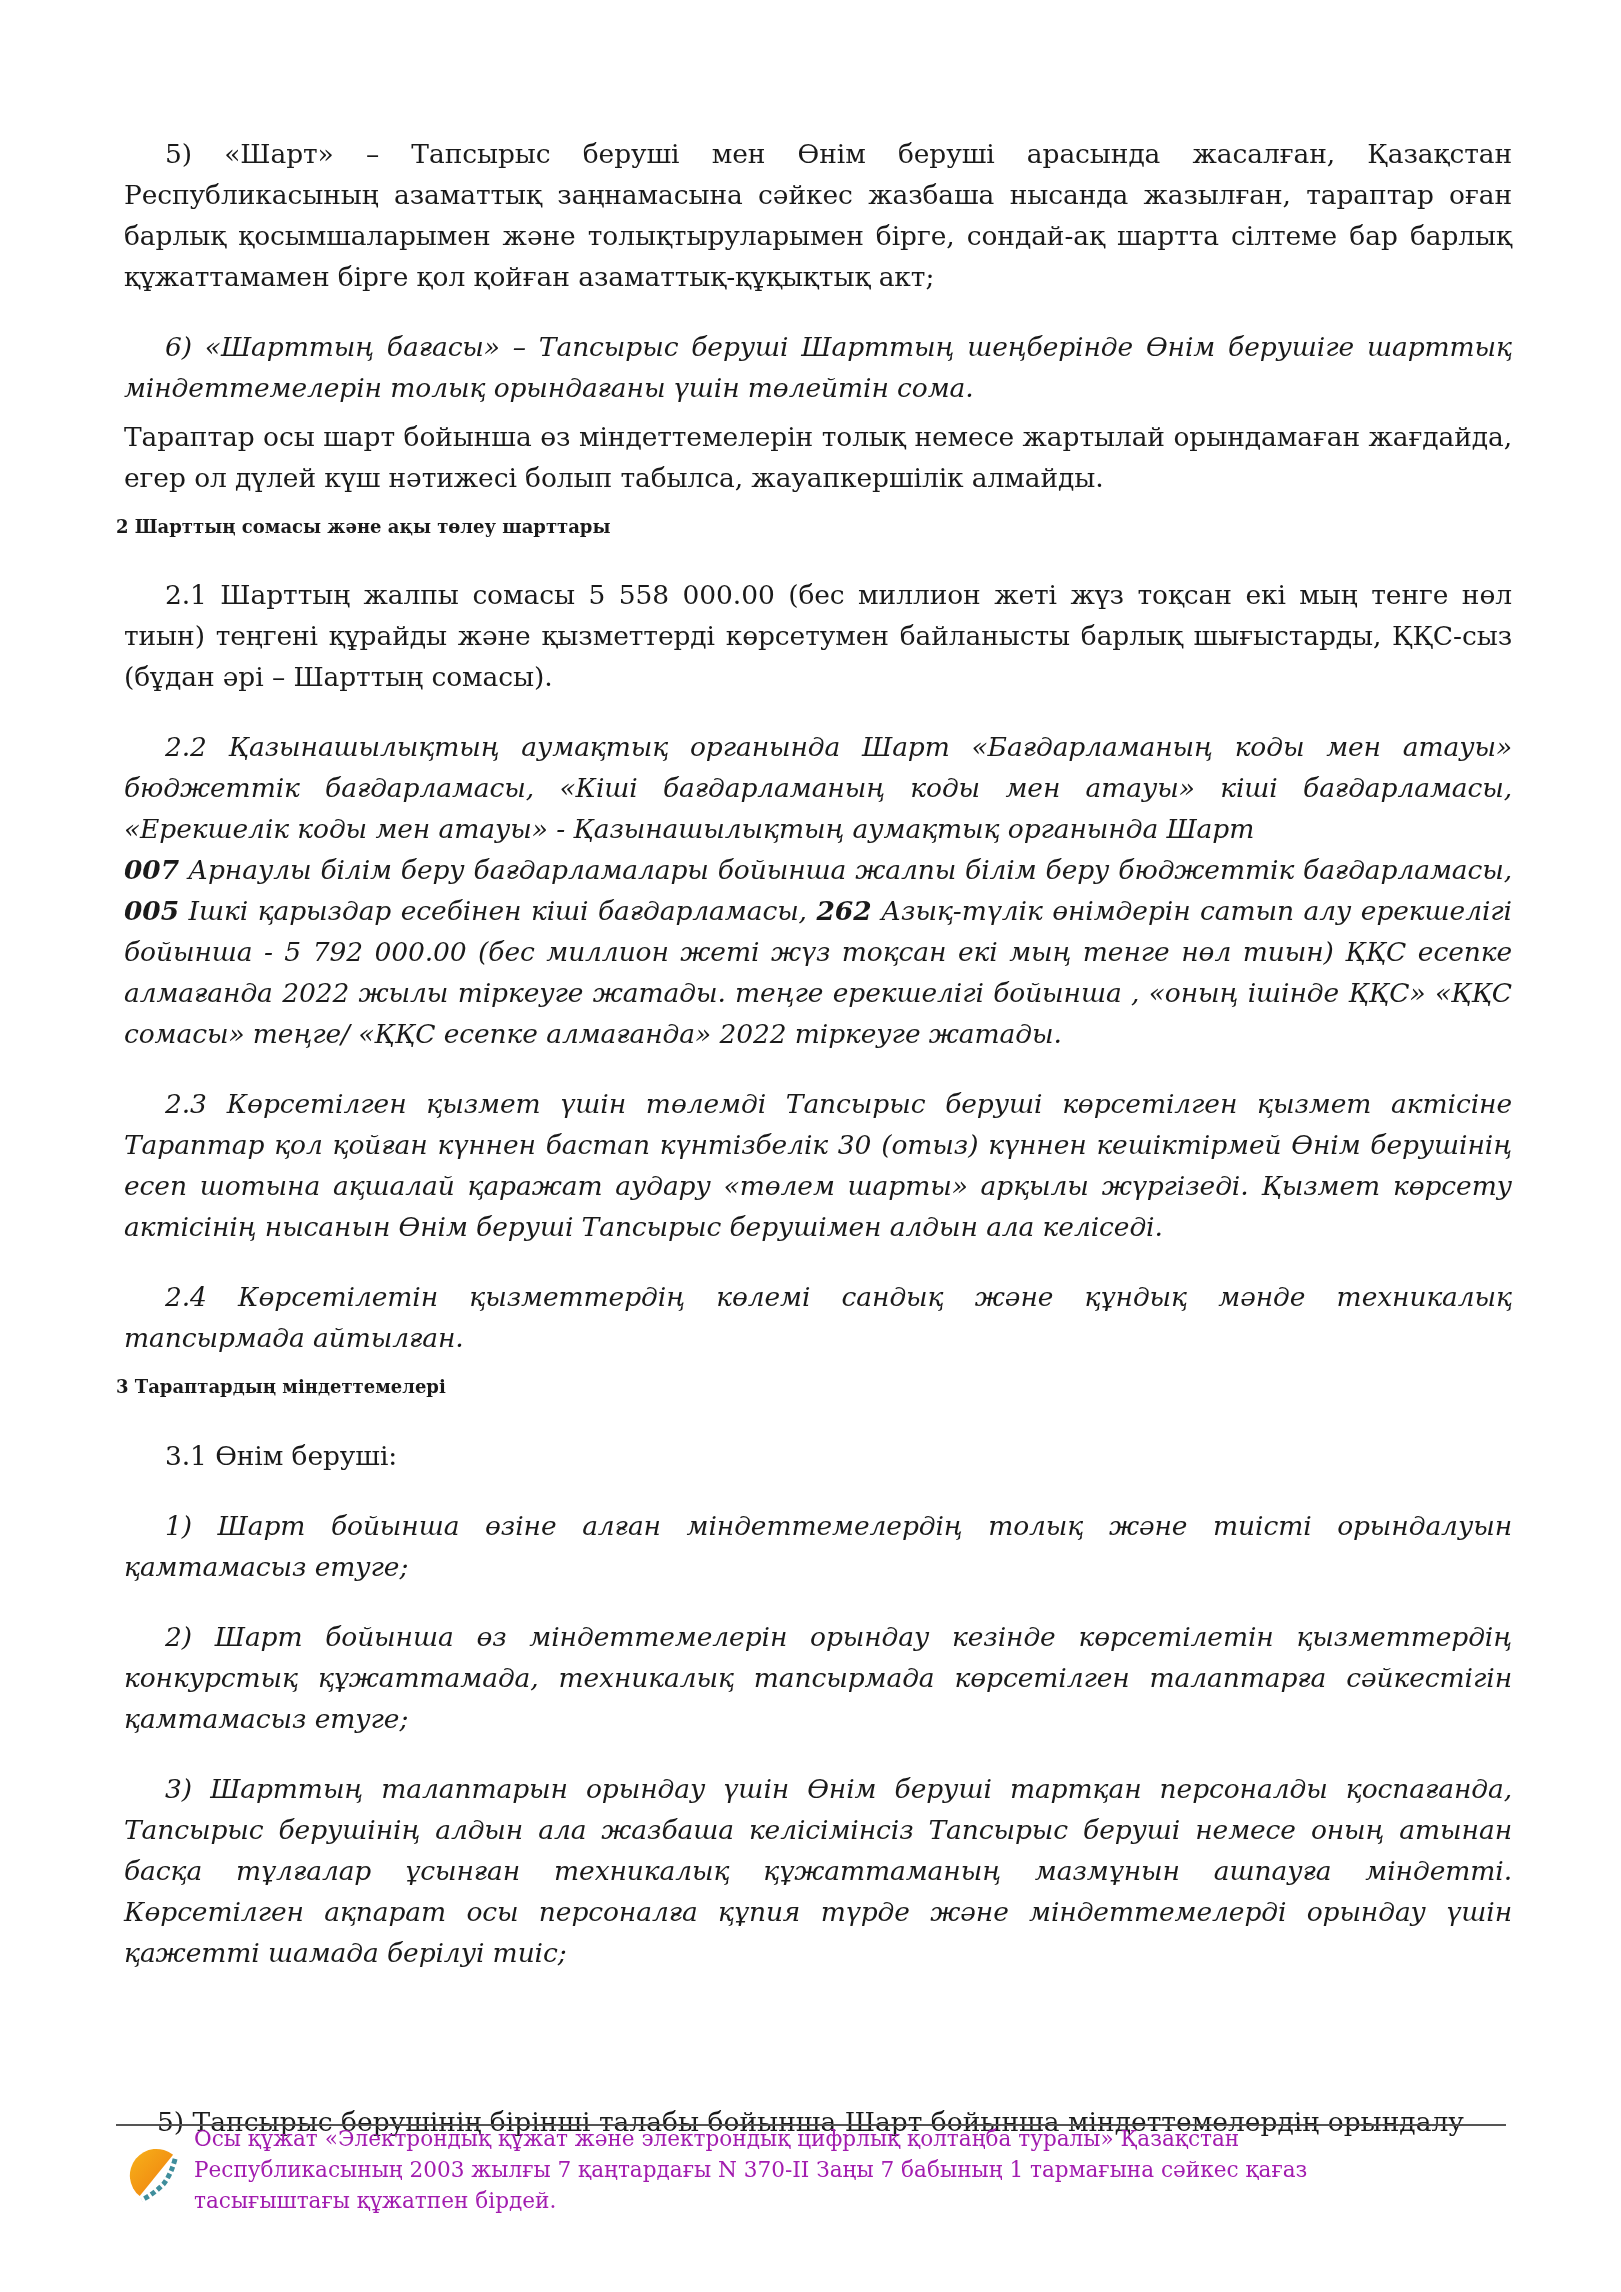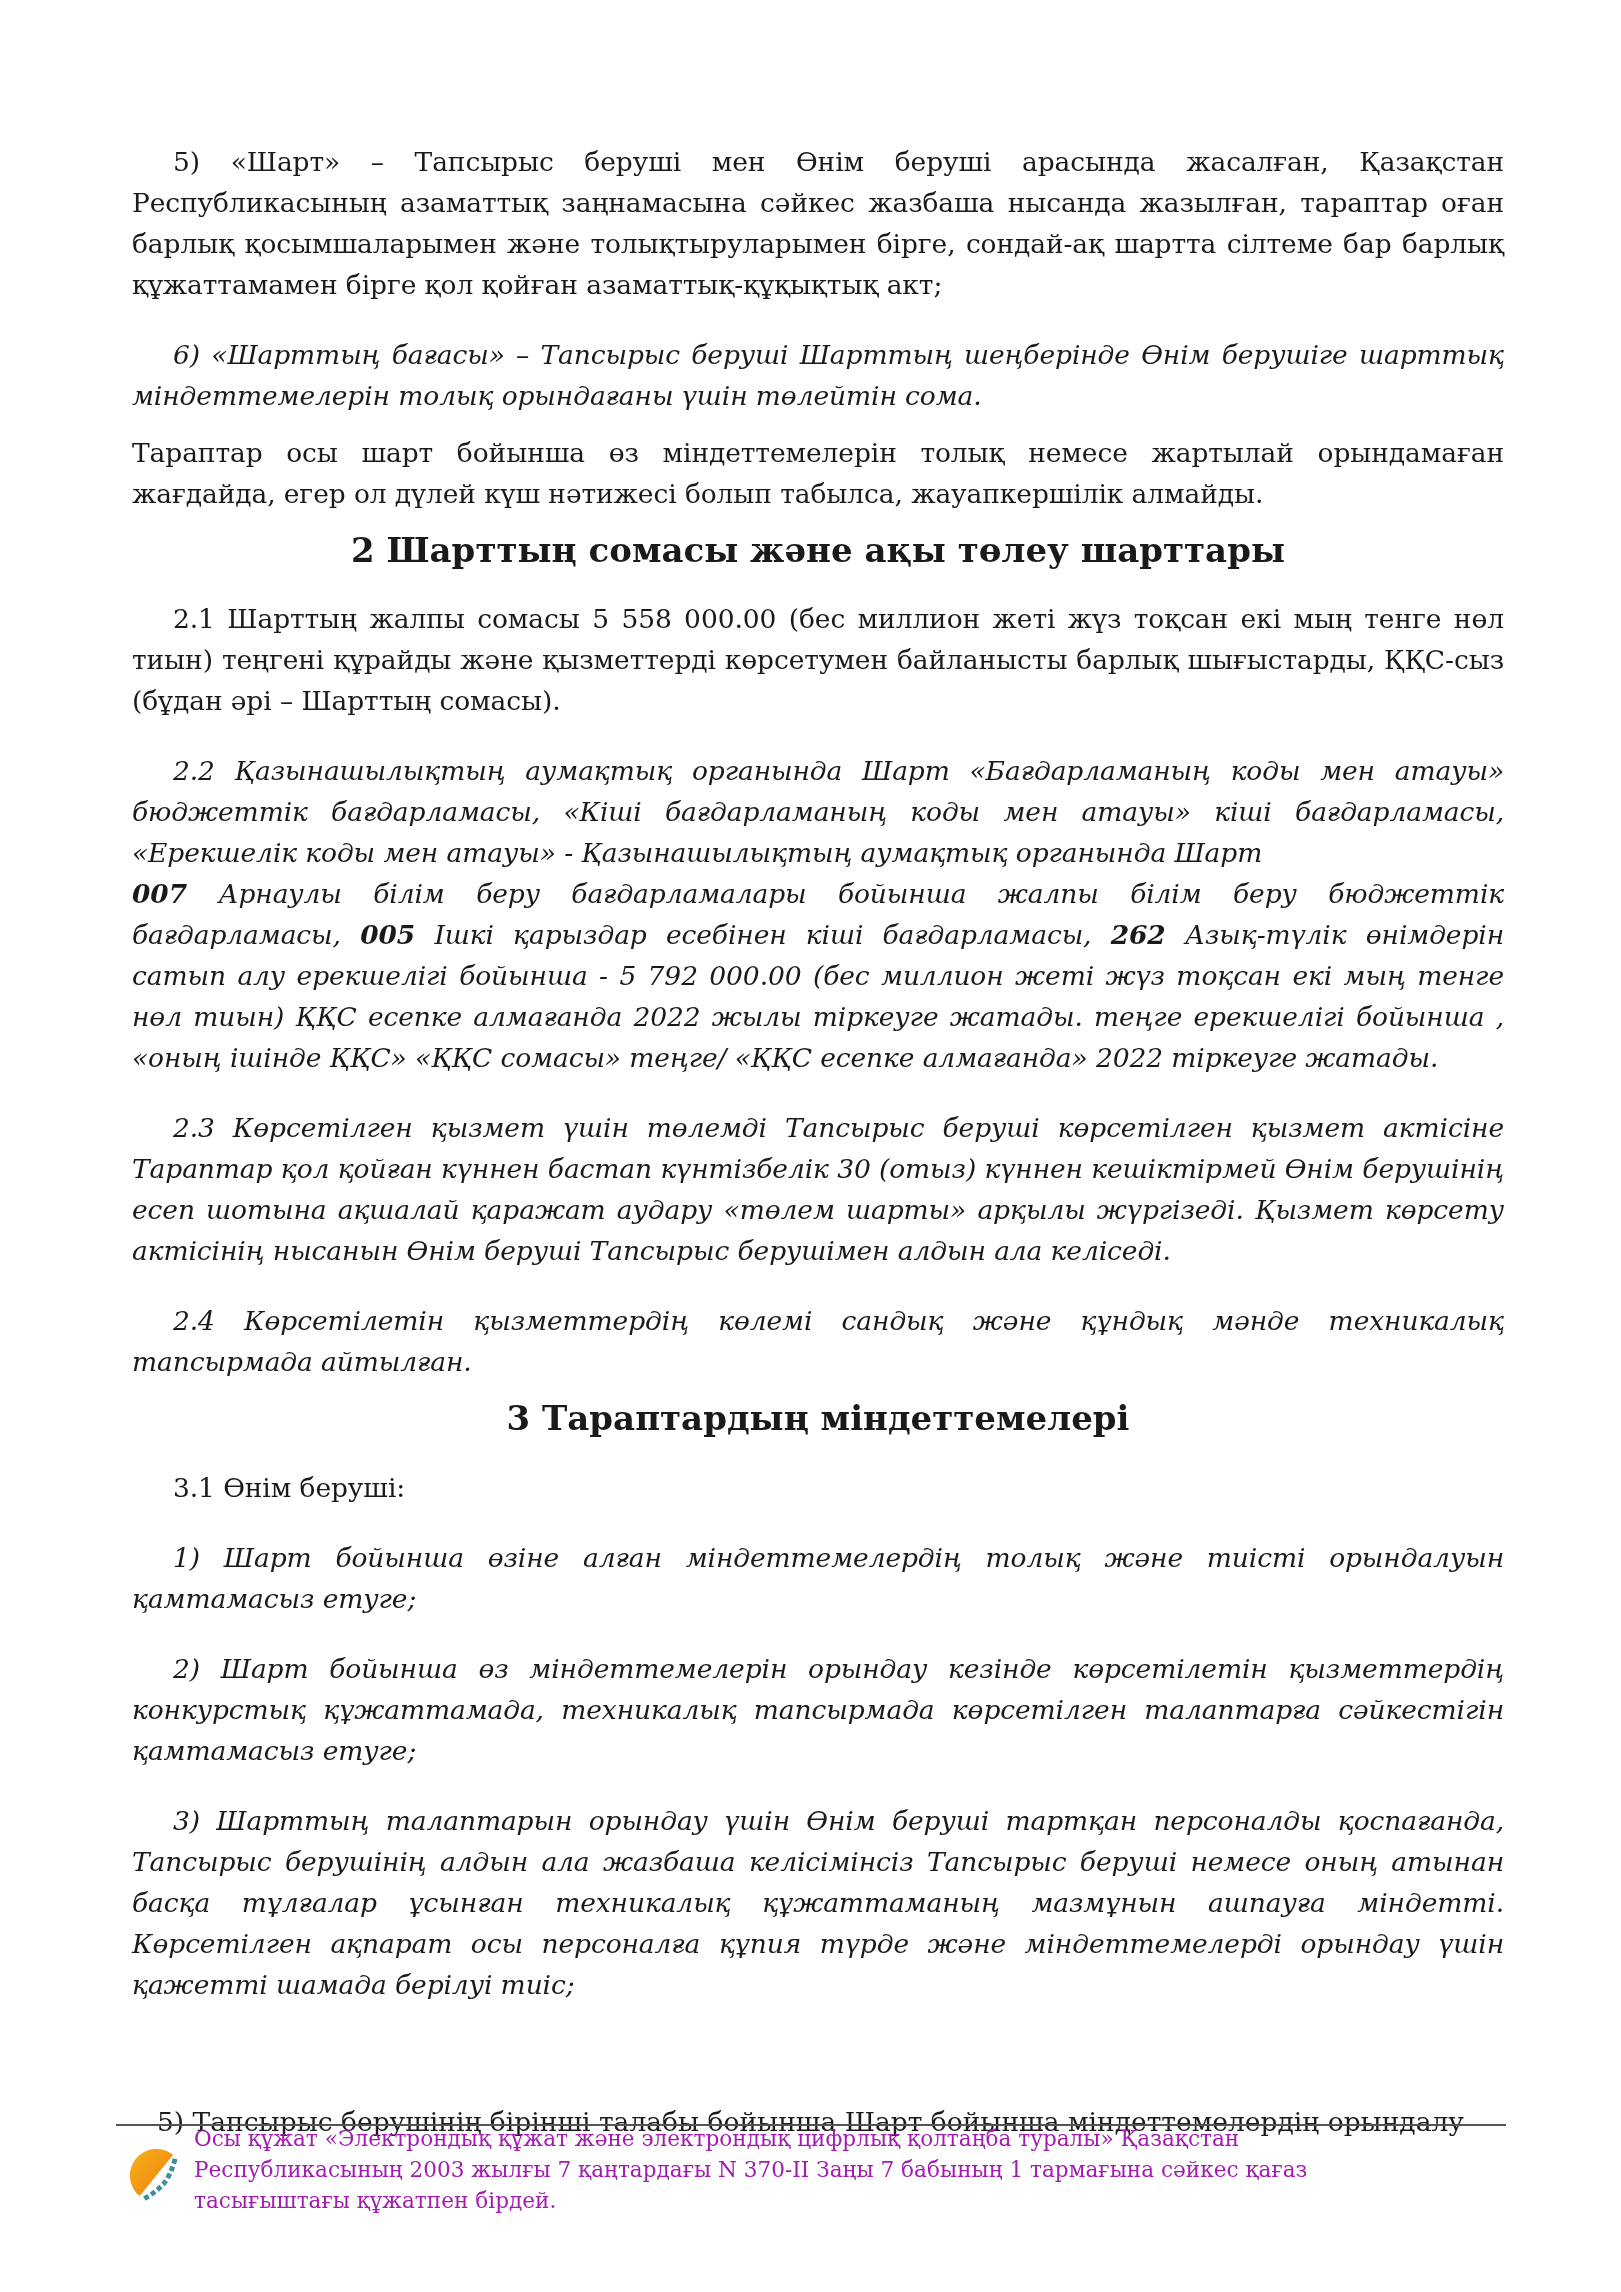--- a/index.html
+++ b/index.html
@@ -18,34 +18,33 @@
     .page {
       position: absolute;
       left: 116px;
       top: 125px;
       width: 1404px;
     }
     .para {
       font-size: 26.5px;
       line-height: 41px;
       text-align: justify;
-      margin: 16px;
+      margin: 8px;
       letter-spacing: -0.1px;
     }
     .para.indent {
       text-indent: 41px;
     }
     .gap {
       margin-top: 29px;
       font-style: italic;
     }
     .heading {
       font-weight: bold;
-      text-align: center;
-      font-size: 34px;
+      font-size: 18px;
       line-height: 41px;
       margin: 7.8px 0 0 0;
     }
     .heading + .para { margin-top: 27.4px; }
     b { font-weight: bold; }
 
     .footer-line {
       position: absolute;
       left: 116px;
       top: 2124px;

